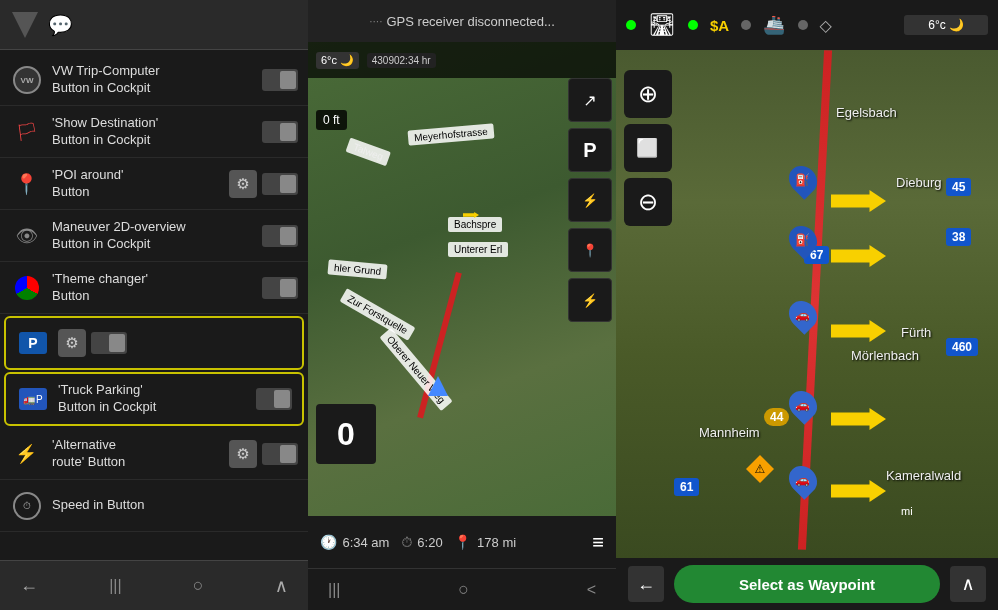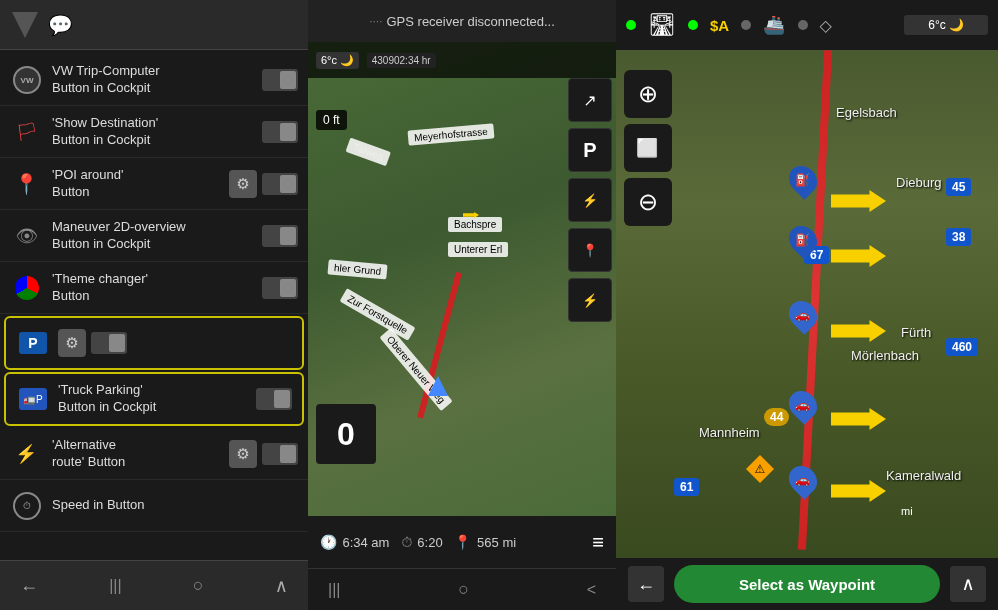--- a/index.html
+++ b/index.html
@@ -741,21 +741,21 @@
     <div class="bottom-info">
       <span class="bottom-info-icon">🕐</span>
       <span>6:34 am</span>
     </div>
     <div class="bottom-info">
       <span class="bottom-info-icon">⏱</span>
       <span>6:20</span>
     </div>
     <div class="bottom-info">
       <span class="bottom-info-icon">📍</span>
-      <span>565 mi</span>
+      <span>178 mi</span>
     </div>
     <div style="margin-left:auto; color:#fff; font-size:20px; cursor:pointer;">≡</div>
   </div>
 
   <div class="mid-footer">
     <span style="color:#888;">|||</span>
     <span style="color:#888; font-size:18px;">○</span>
     <span style="color:#888;">&lt;</span>
   </div>
 </div>

